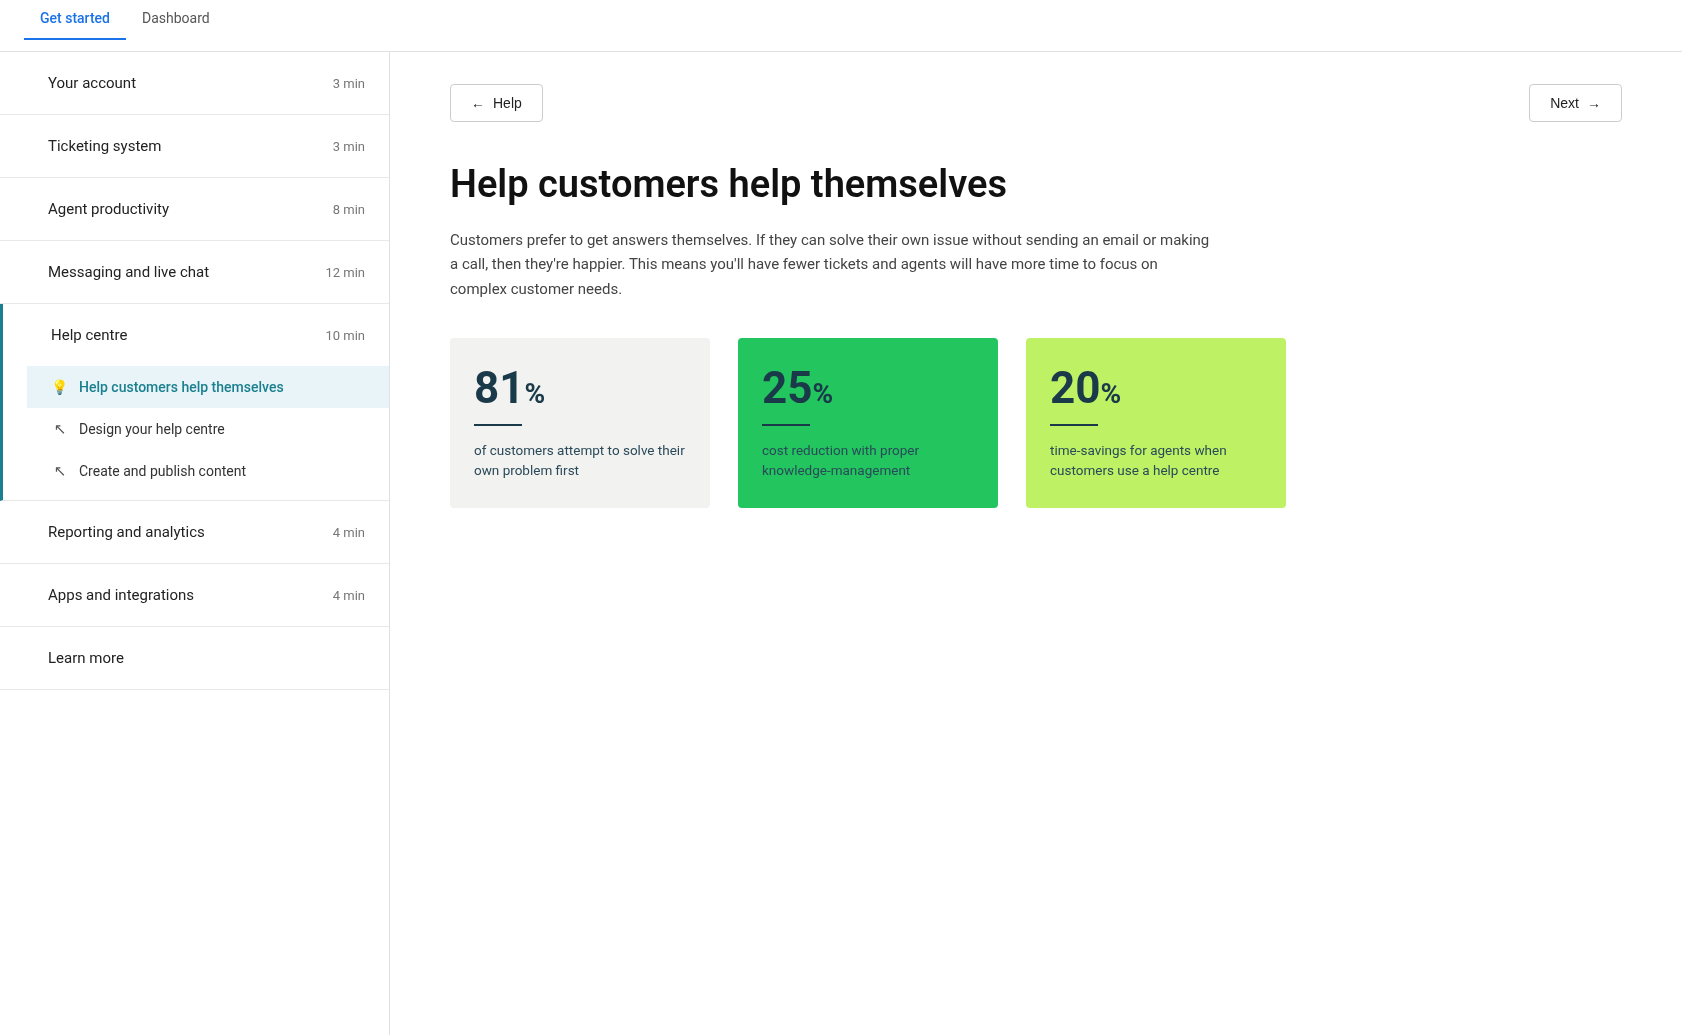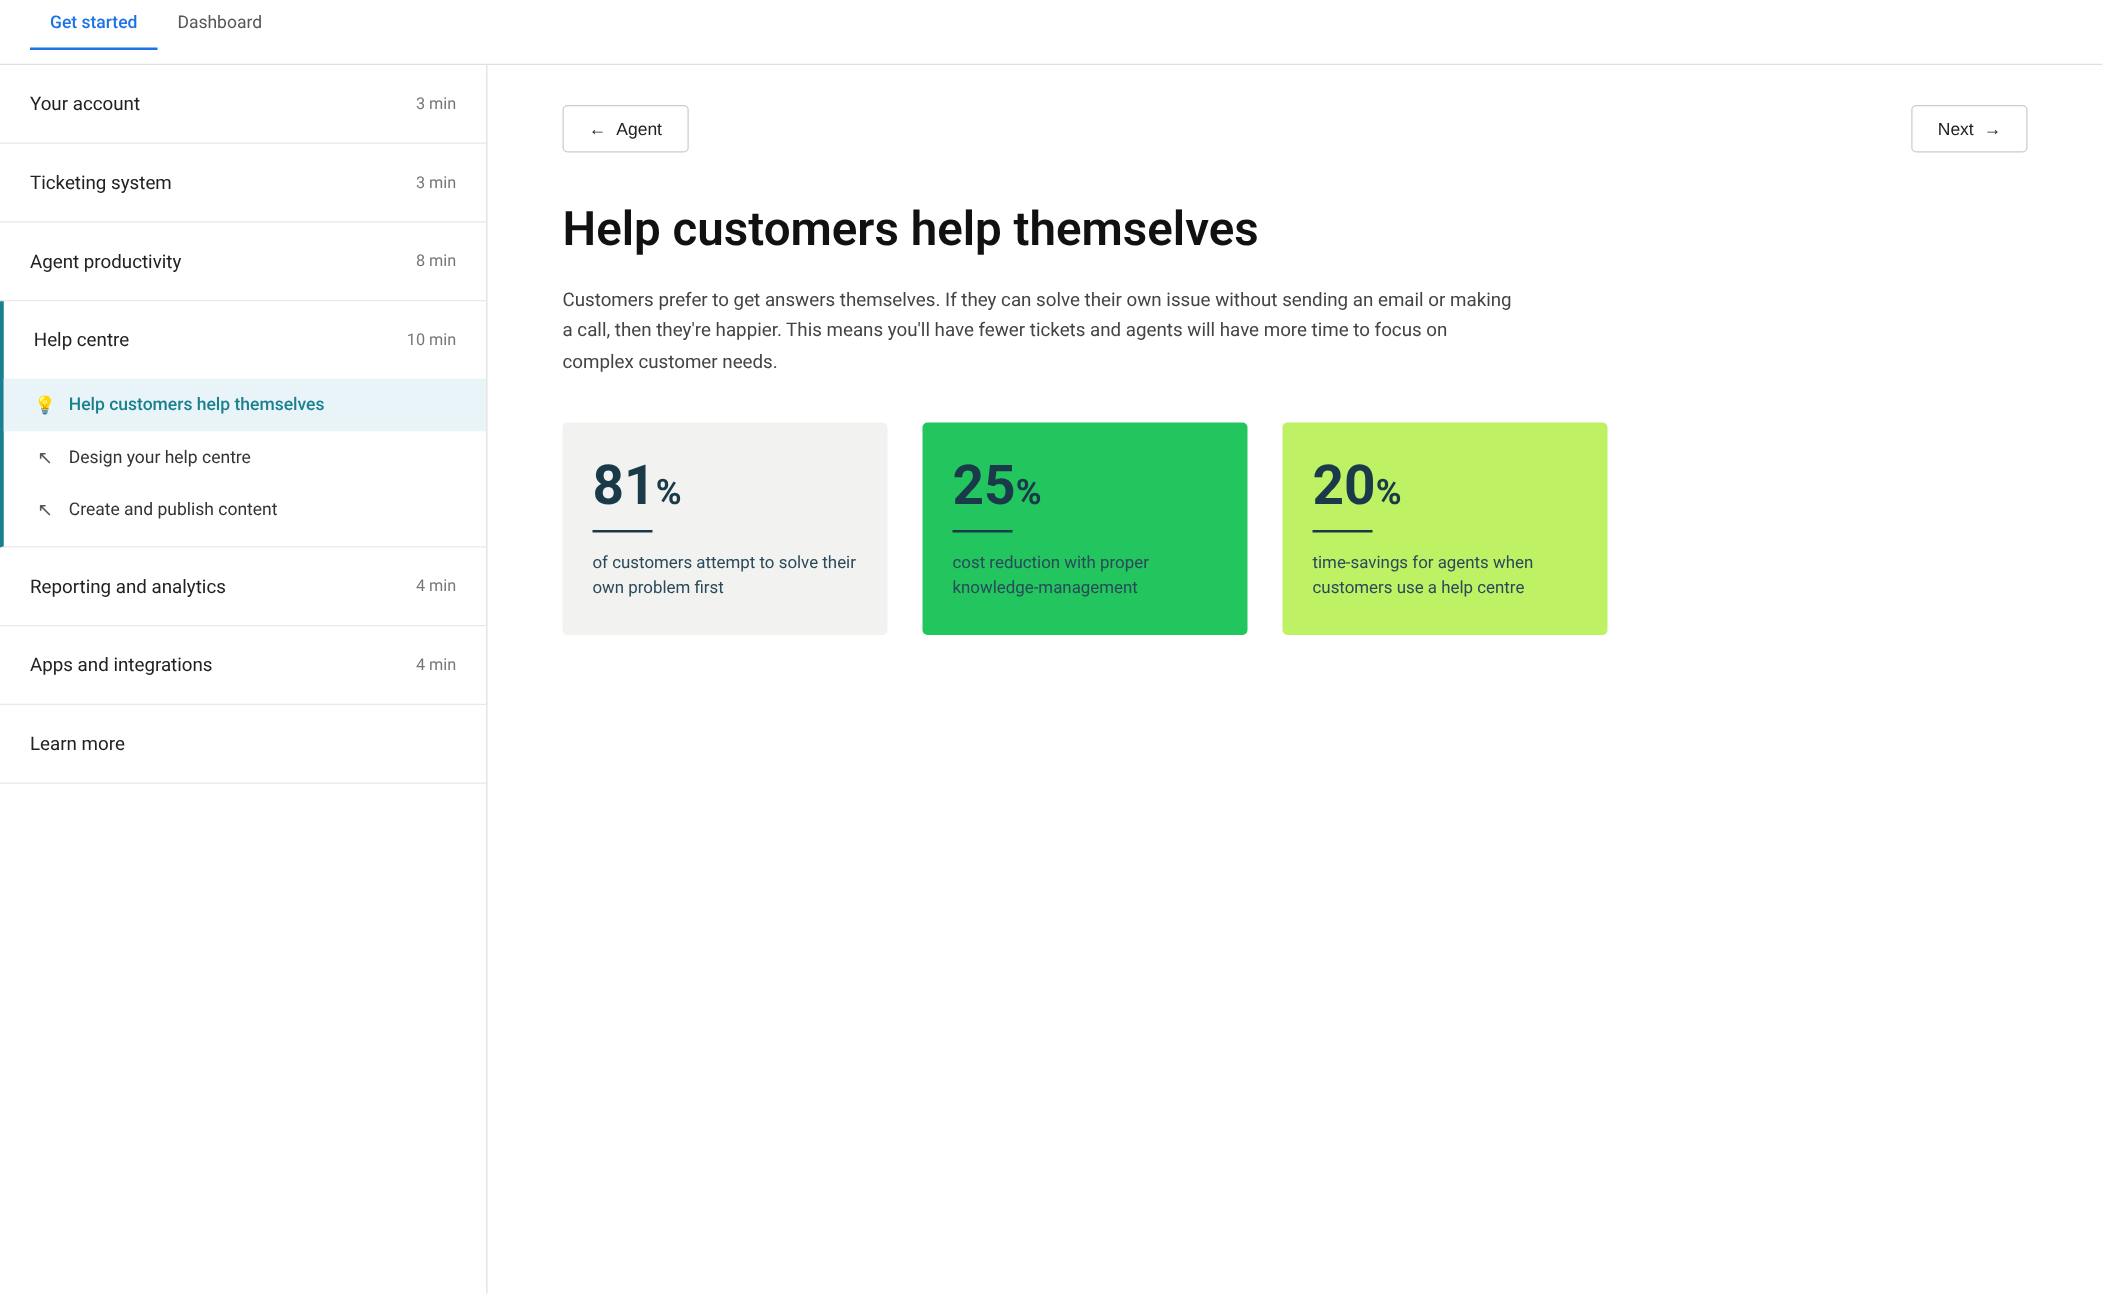--- a/index.html
+++ b/index.html
@@ -37,20 +37,21 @@
     .sidebar {
       width: 390px;
       min-width: 390px;
       border-right: 1px solid #e0e0e0;
       overflow-y: auto;
       background: #fff;
     }
     .sidebar-section {
       border-bottom: 1px solid #e8e8e8;
       position: relative;
+      padding-left: 24px;
     }
     .sidebar-section-header {
       display: flex;
       justify-content: space-between;
       align-items: center;
       padding: 22px 24px;
       cursor: pointer;
     }
     .sidebar-section-title {
       font-size: 15px;
@@ -201,20 +202,26 @@
       </div>
     </div>
 
     <div class="sidebar-section">
       <div class="sidebar-section-header">
         <span class="sidebar-section-title">Agent productivity</span>
         <span class="sidebar-section-time">8 min</span>
       </div>
     </div>
 
+    <div class="sidebar-section">
+      <div class="sidebar-section-header">
+        <span class="sidebar-section-title">Messaging and live chat</span>
+        <span class="sidebar-section-time">12 min</span>
+      </div>
+    </div>
 
     <div class="sidebar-section active-section">
       <div class="sidebar-section-header">
         <span class="sidebar-section-title">Help centre</span>
         <span class="sidebar-section-time">10 min</span>
       </div>
       <div class="sidebar-subsection">
 
         <div class="sidebar-subitem active">
           <span class="subitem-icon icon-bulb"></span>
@@ -254,21 +261,21 @@
       </div>
     </div>
 
   </aside>
 
   <main class="main-content">
 
     <div class="nav-buttons">
       <button class="nav-btn">
         <span class="arrow-left"></span>
-        <span>Agent</span>
+        <span>Help</span>
       </button>
       <button class="nav-btn">
         <span>Next</span>
         <span class="arrow-right"></span>
       </button>
     </div>
 
     <h1 class="page-title">Help customers help themselves</h1>
 
     <p class="page-description">Customers prefer to get answers themselves. If they can solve their own issue without sending an email or making a call, then they're happier. This means you'll have fewer tickets and agents will have more time to focus on complex customer needs.</p>

